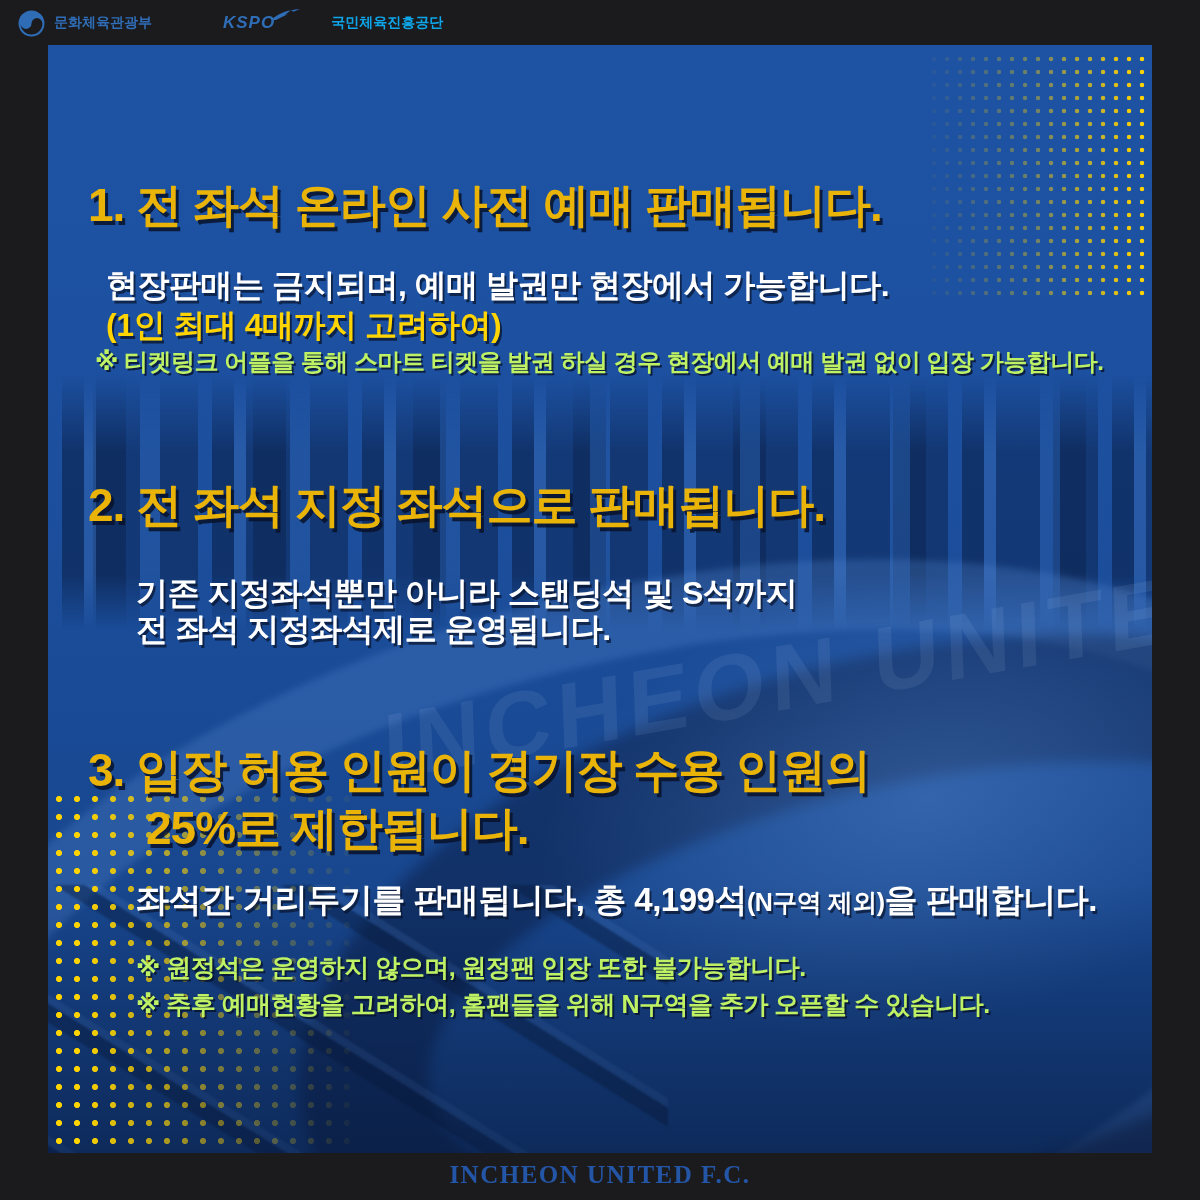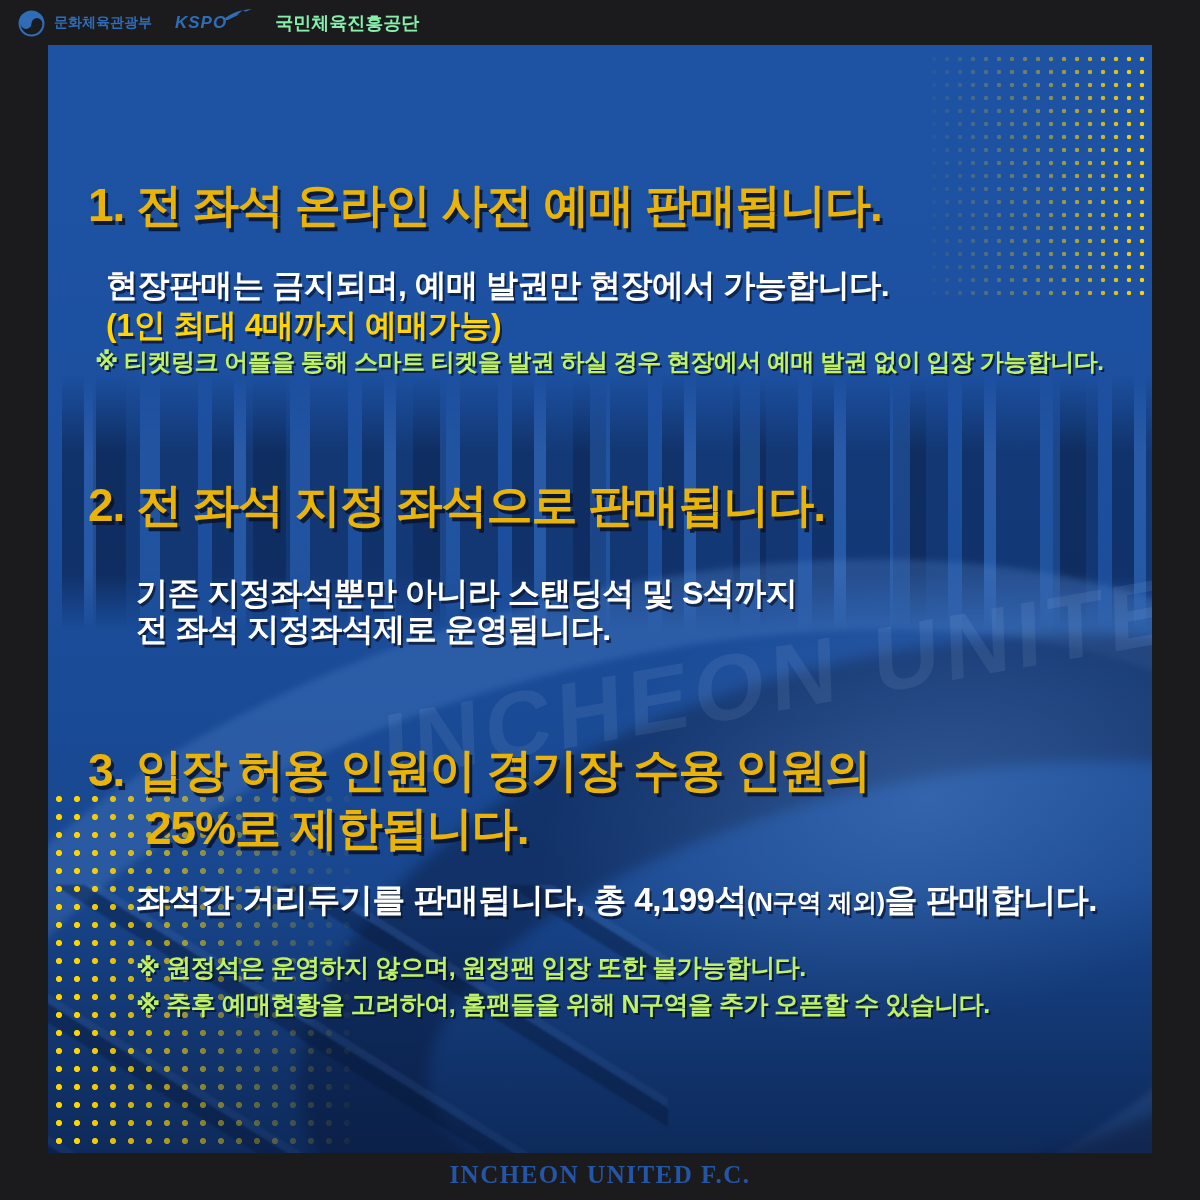--- a/index.html
+++ b/index.html
@@ -13,24 +13,24 @@
   
   .gov-header {
     position:absolute; left:18px; top:8px; height:30px;
     display:flex; align-items:center; gap:9px; z-index:30;
   }
   .gov-emblem { width:27px; height:27px; flex:0 0 auto; }
   .gov-text { color:#2f6db6; font-weight:bold; font-size:14px; letter-spacing:0; white-space:nowrap; }
   .kspo-wrap { display:flex; align-items:center; margin-left:14px; position:relative; }
   .kspo-word {
     color:#2f6db6; font-weight:bold; font-style:italic; font-size:17px;
-    letter-spacing:1px; white-space:nowrap;
+    letter-spacing:1px; white-space:nowrap;margin-left:48px;
   }
   .kspo-swoosh { position:relative; top:-8px; left:-4px; width:30px; height:12px; }
-  .kspo-org { color:#86efac; font-weight:bold; font-size:18px; white-space:nowrap; margin-left:9px; }
+  .kspo-org { color:#0ea5e9; font-weight:bold; font-size:14px; white-space:nowrap; margin-left:17px; }
 
   
   .panel {
     position:absolute; left:48px; top:45px; width:1104px; height:1108px;
     background:#1c4f9e; overflow:hidden;
   }
 
   
   .bg-layer { position:absolute; pointer-events:none; }
   .sky-grad {
@@ -155,21 +155,21 @@
     <div class="bg-layer roof-hi"></div>
     <div class="bg-layer walkways"></div>
     <div class="bg-layer ground-shade"></div>
     <div class="bg-layer roof-watermark">INCHEON UNITED</div>
 
     <div class="dots-tr"></div>
     <div class="dots-bl"></div>
 
     <div class="abs h-yellow" style="left:40px; top:130px;">1. 전 좌석 온라인 사전 예매 판매됩니다.</div>
     <div class="abs body-white" style="left:58px; top:219px;">현장판매는 금지되며, 예매 발권만 현장에서 가능합니다.</div>
-    <div class="abs body-yellow" style="left:58px; top:259px;">(1인 최대 4매까지 예매가능)</div>
+    <div class="abs body-yellow" style="left:58px; top:259px;">(1인 최대 4매까지 고려하여)</div>
     <div class="abs note-yellow" style="left:47px; top:301px;">※ 티켓링크 어플을 통해 스마트 티켓을 발권 하실 경우 현장에서 예매 발권 없이 입장 가능합니다.</div>
 
     <div class="abs h-yellow" style="left:40px; top:430px;">2. 전 좌석 지정 좌석으로 판매됩니다.</div>
     <div class="abs body-white" style="left:88px; top:527px;">기존 지정좌석뿐만 아니라 스탠딩석 및 S석까지</div>
     <div class="abs body-white" style="left:88px; top:563px;">전 좌석 지정좌석제로 운영됩니다.</div>
 
     <div class="abs h-yellow" style="left:40px; top:695px;">3. 입장 허용 인원이 경기장 수용 인원의</div>
     <div class="abs h-yellow" style="left:98px; top:753px;">25%로 제한됩니다.</div>
     <div class="abs body-white" style="left:88px; top:833px; font-size:33px;">
       <span>좌석간 거리두기를 판매됩니다, 총 4,199석</span><span class="small-inline">(N구역 제외)</span><span>을 판매합니다.</span>

